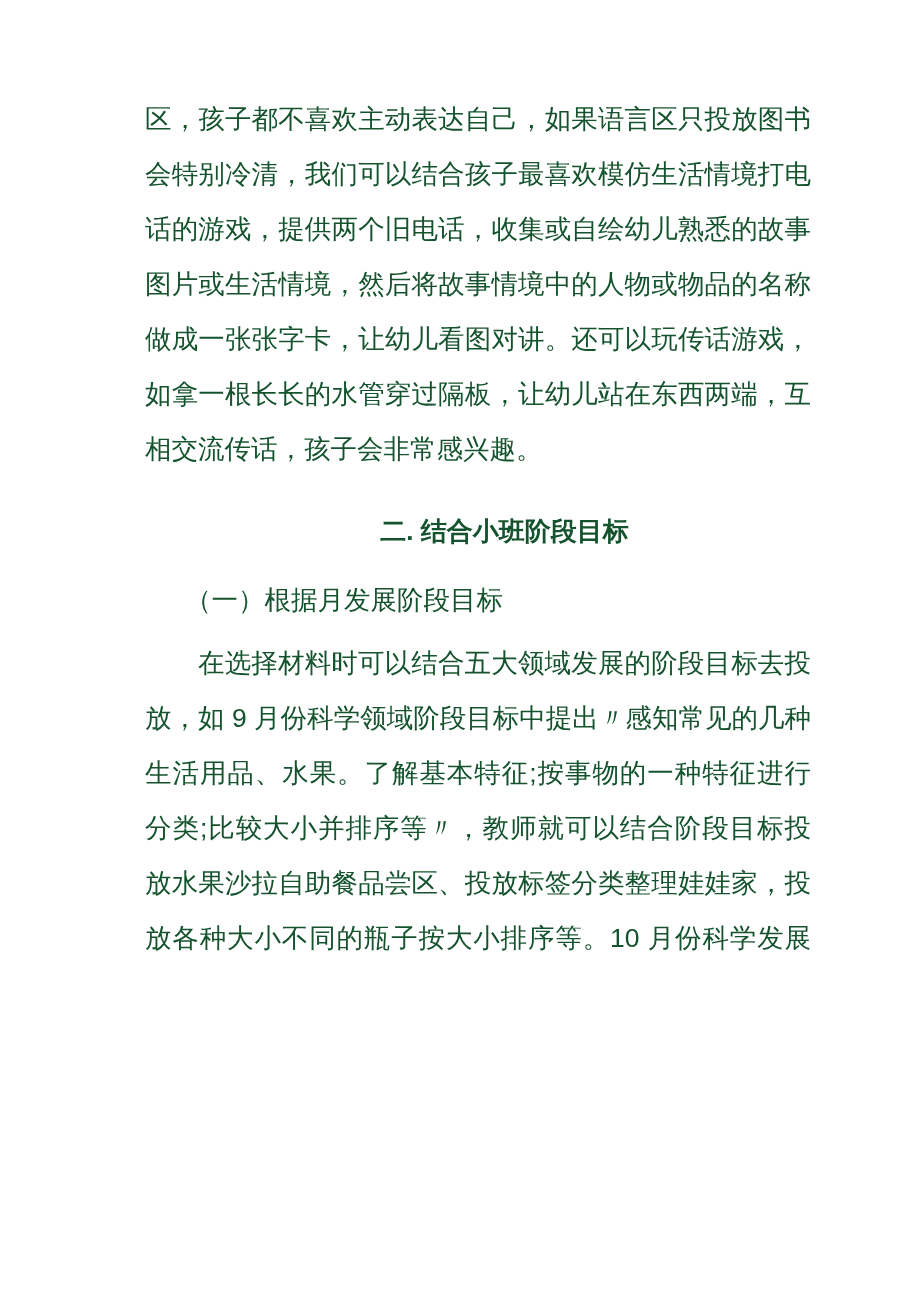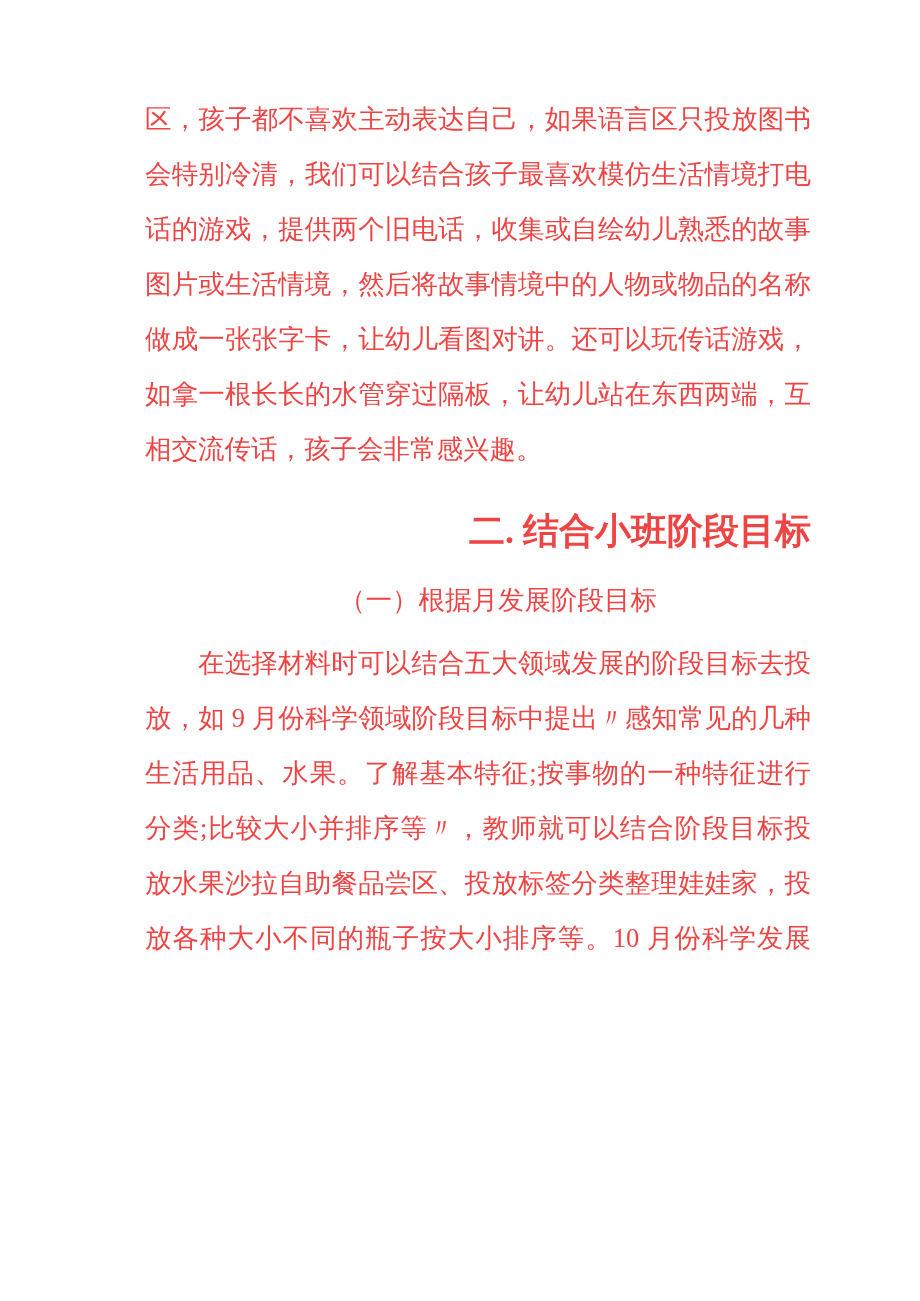--- a/index.html
+++ b/index.html
@@ -6,22 +6,22 @@
     margin: 0;
     padding: 0;
     background: #ffffff;
   }
   .page {
     position: relative;
     width: 920px;
     height: 965px;
     background: #ffffff;
     overflow: hidden;
-    font-family: Liberation Serif, serif;
-    color: #ef4444;
+    font-family: Liberation Sans, sans-serif;
+    color: #14532d;
   }
   .content {
     position: absolute;
     left: 145px;
     top: 92px;
     width: 666px;
   }
   
   p.body {
     margin: 0;
@@ -33,35 +33,35 @@
     letter-spacing: 0px;
     font-weight: 400;
     word-break: break-all;
   }
   p.body.cont {
     text-indent: 0;
   }
   
   p.heading {
     margin: 0;
-    font-size: 36px;
+    font-size: 26px;
     line-height: 55px;
     font-weight: 700;
     text-indent: 53px;
-    text-align: right;
+    text-align: center;
     letter-spacing: 0px;
   }
   
   p.subheading {
     margin: 0;
     font-size: 26.5px;
     line-height: 55px;
     font-weight: 400;
     text-indent: 40px;
-    text-align: center;
+    text-align: left;
     letter-spacing: 0px;
   }
   .gap-before-heading { height: 27px; }
   .gap-after-heading  { height: 6px; }
   .gap-sub            { height: 8px; }
 </style>
 </head>
 <body>
 
 <div class="page">

